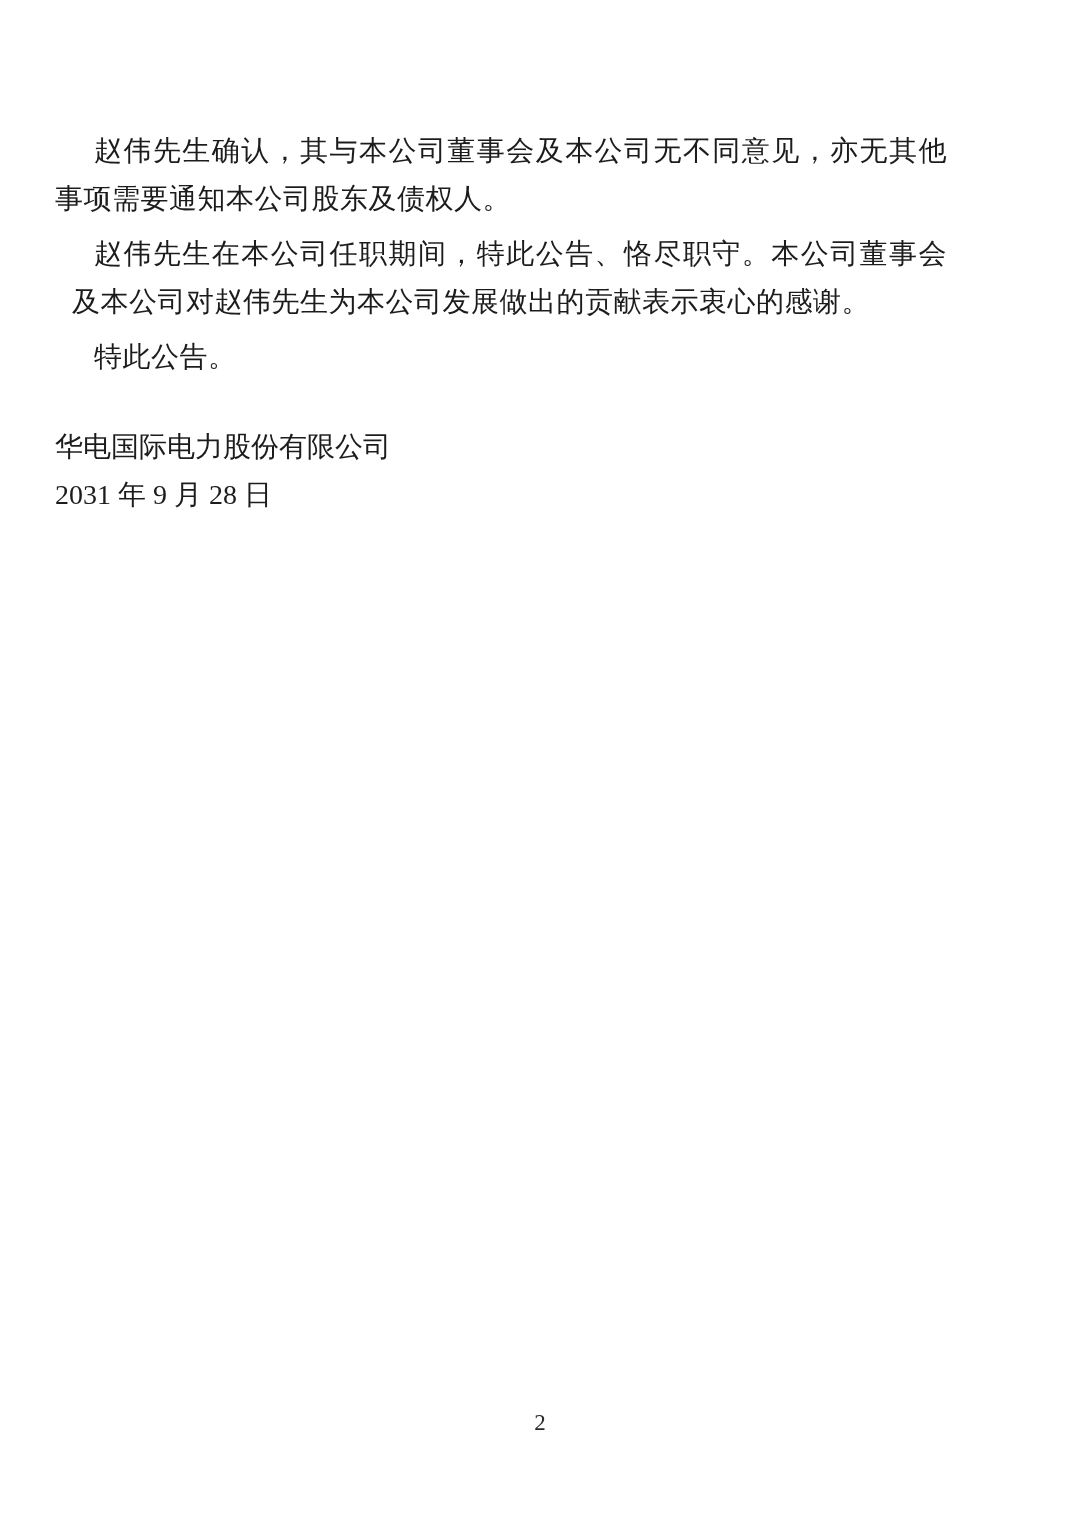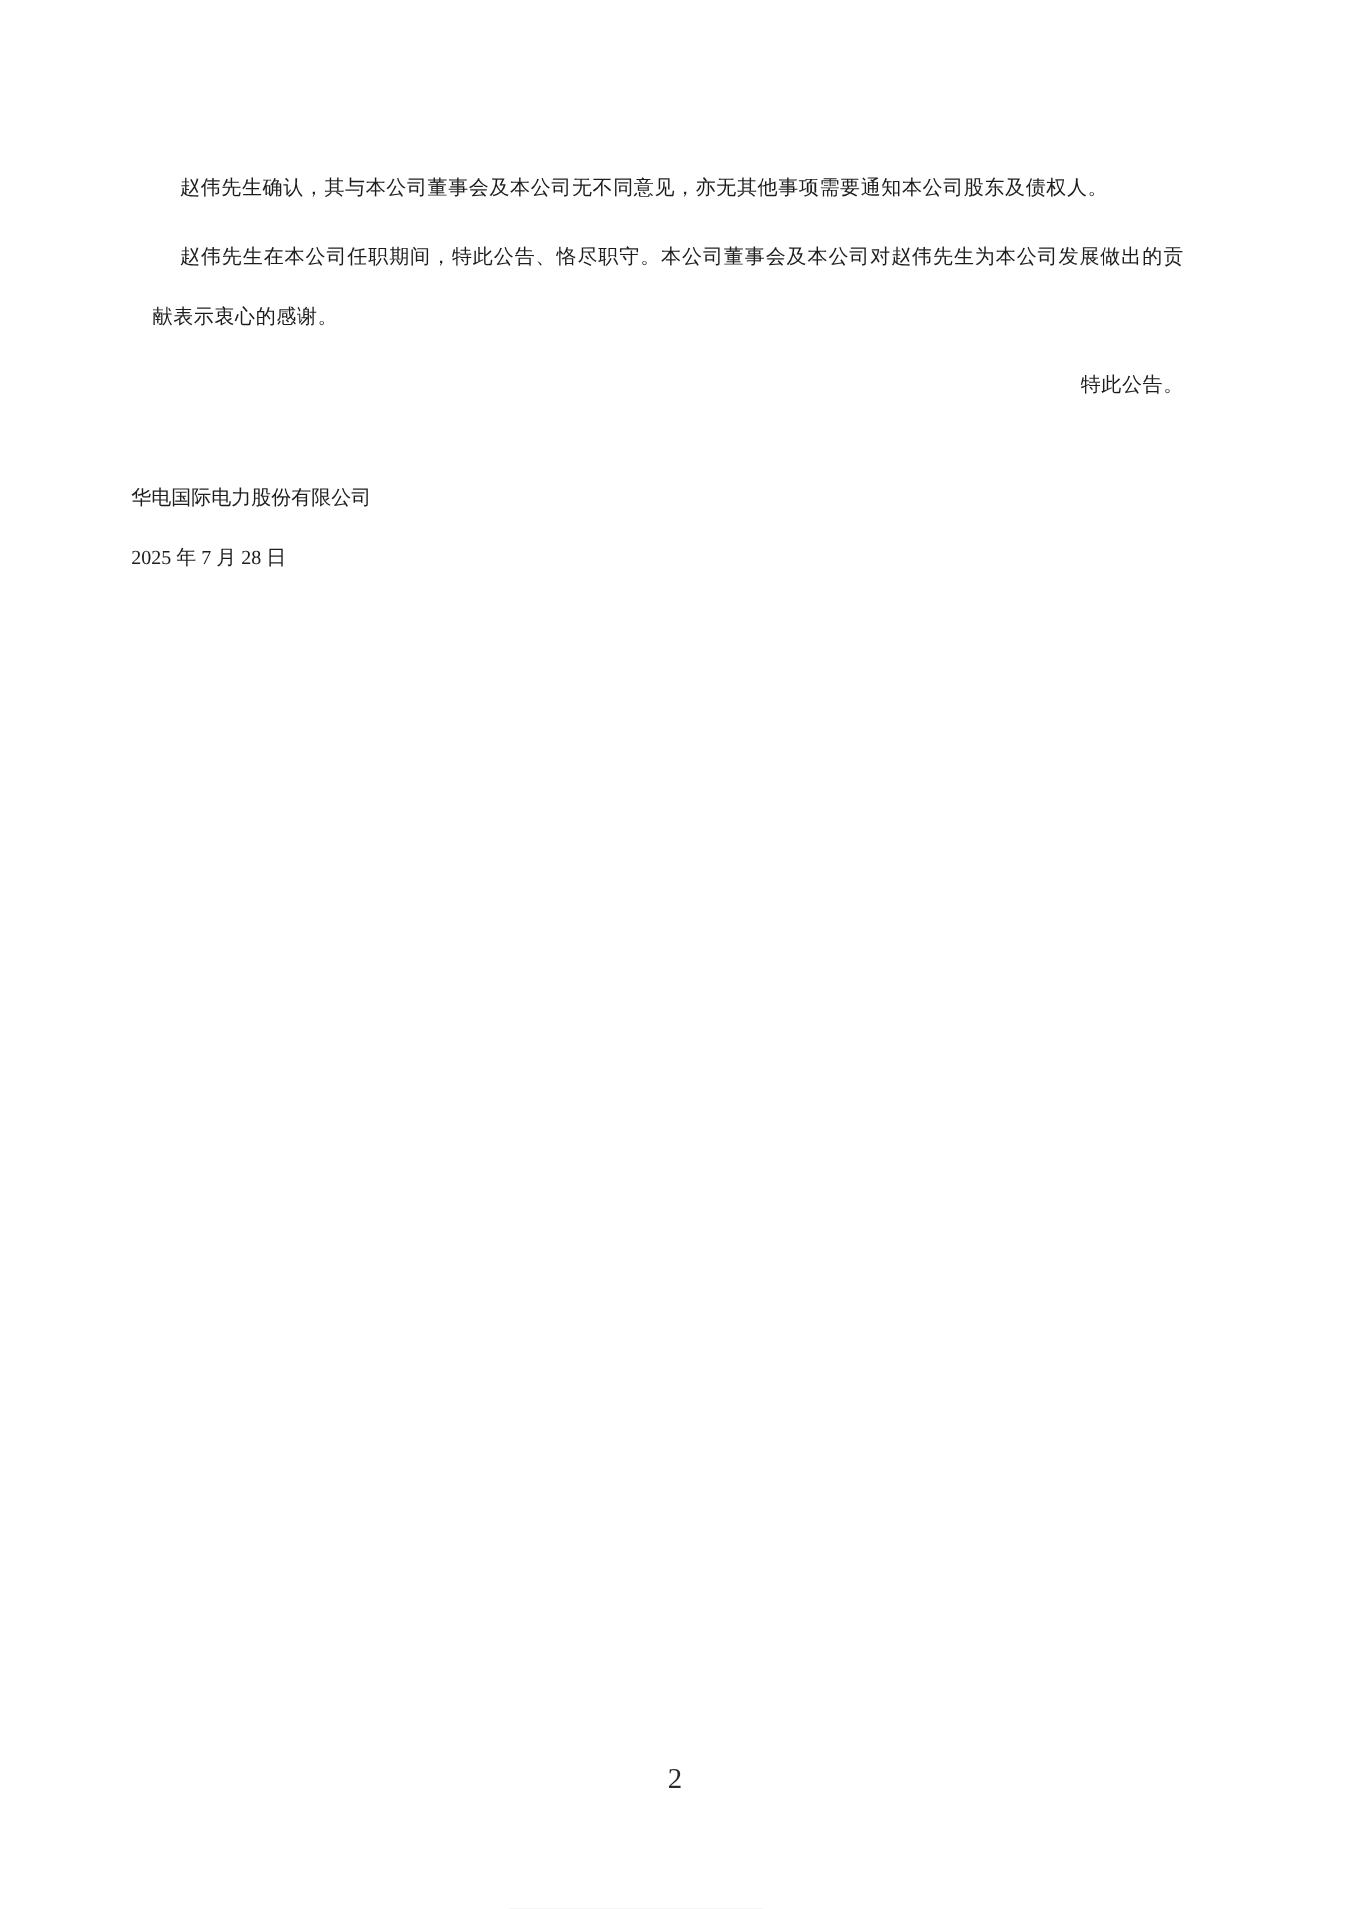--- a/index.html
+++ b/index.html
@@ -11,39 +11,39 @@
     position: relative;
     width: 1080px;
     height: 1527px;
     margin: 0 auto;
     background: #ffffff;
     font-family: "Liberation Serif", "DejaVu Serif", serif;
     color: #1c1c1c;
     overflow: hidden;
   }
   .content {
-    padding: 127px 133px 0 105px;
-    font-size: 16px;
+    padding: 127px 133px 0 55px;
+    font-size: 28px;
     line-height: 48px;
   }
   .content p {
     margin: 0 0 7px 0;
     text-align: justify;
     letter-spacing: 0.5px;
   }
   p.para-first {
     text-indent: 39px;
   }
   p.para-second {
     margin-left: 17px;
     text-indent: 22px;
   }
   p.closing {
     text-indent: 39px;
-    text-align: right;
+    text-align: left;
   }
   .signature {
     margin-top: 42px;
   }
   .signature div {
     line-height: 48px;
   }
   .page-number {
     position: absolute;
     top: 1408px;
@@ -58,17 +58,17 @@
 </head>
 <body>
 
 <div class="page">
   <div class="content">
     <p class="para-first">赵伟先生确认，其与本公司董事会及本公司无不同意见，亦无其他事项需要通知本公司股东及债权人。</p>
     <p class="para-second">赵伟先生在本公司任职期间，特此公告、恪尽职守。本公司董事会及本公司对赵伟先生为本公司发展做出的贡献表示衷心的感谢。</p>
     <p class="closing">特此公告。</p>
     <div class="signature">
       <div>华电国际电力股份有限公司</div>
-      <div>2025 年 7 月 28 日</div>
+      <div>2031 年 9 月 28 日</div>
     </div>
   </div>
   <div class="page-number">2</div>
 </div>
 
 </body></html>

